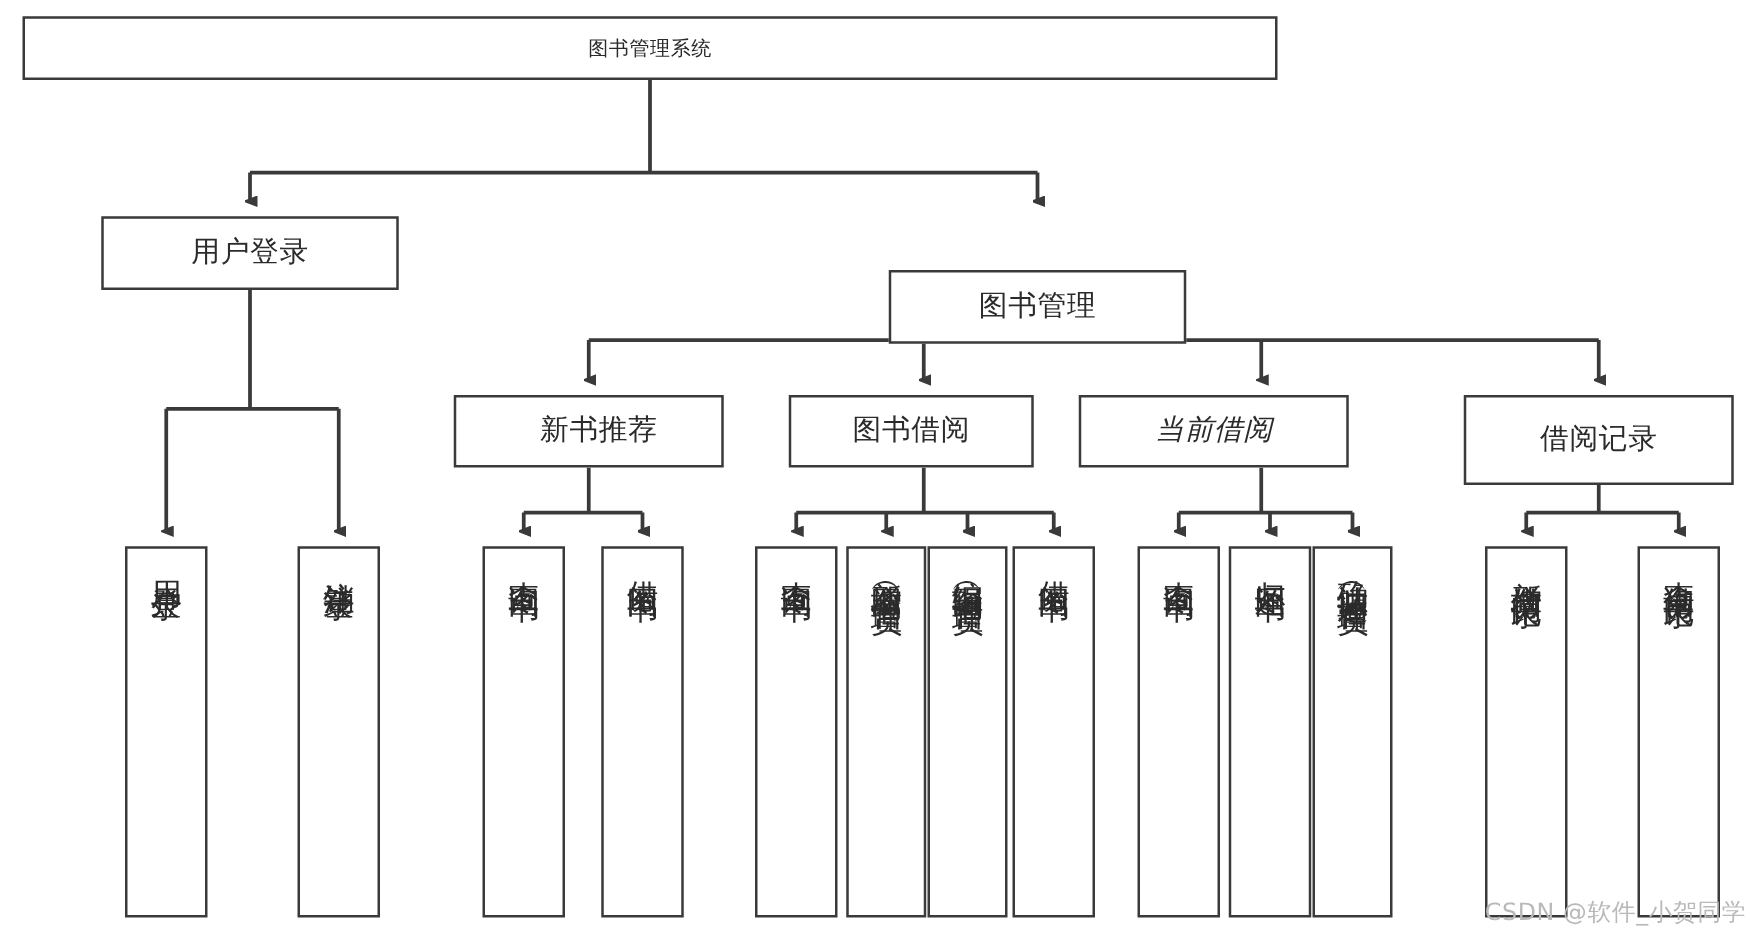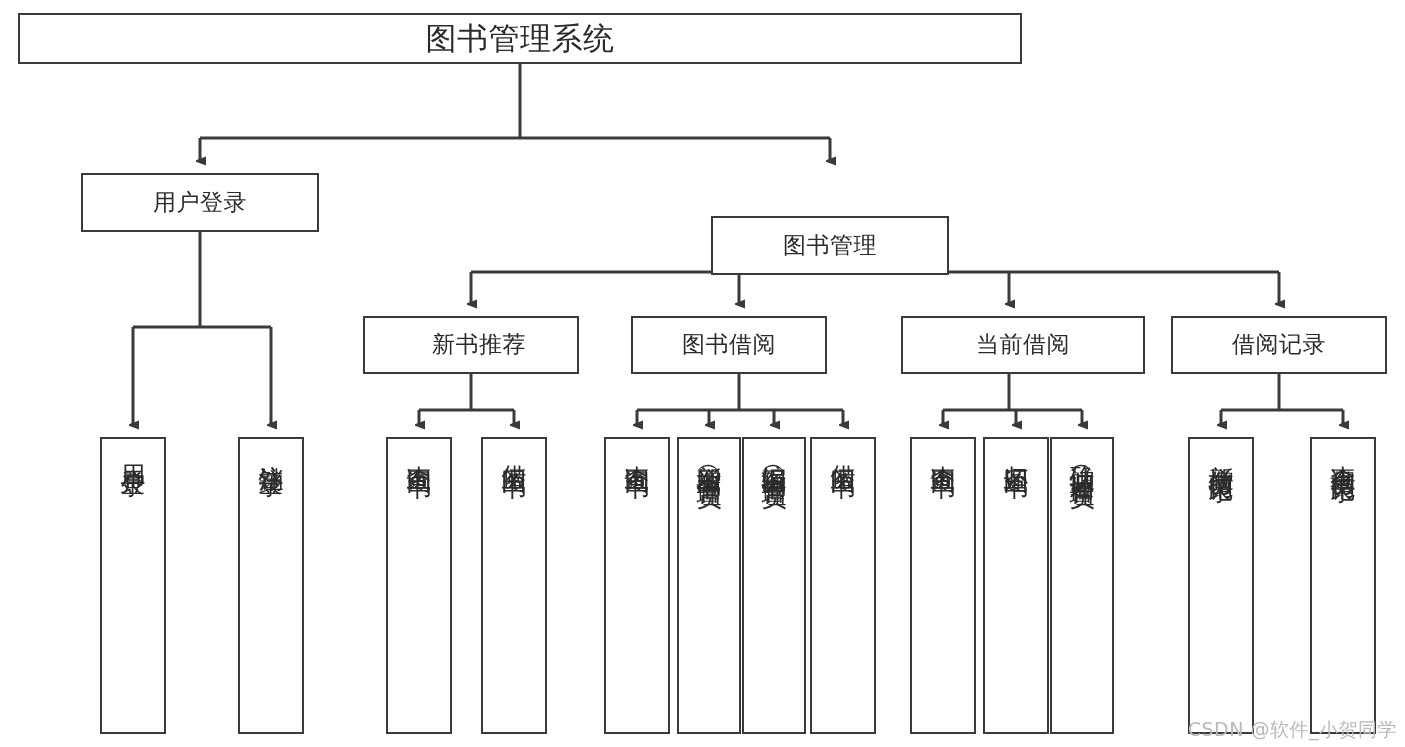--- a/index.html
+++ b/index.html
@@ -39,21 +39,21 @@
     display: block;
     text-align: center;
     line-height: 1.12;
   }
   
   .node.h .lbl {
     font-size: 23px;
     letter-spacing: 0.5px;
     white-space: nowrap;
   }
-  .node.root .lbl { font-size: 31px; }
+  .node.root .lbl { font-size: 16px; }
   
   .node.v {
     align-items: flex-start;
     justify-content: center;
     padding-top: 6px;
   }
   .node.v .lbl {
     writing-mode: vertical-rl;
     text-orientation: upright;
     font-size: 25px;
@@ -137,24 +137,24 @@
   <div class="node h" style="left:711px; top:173px; width:238px; height:59px;margin-top:43px;">
     <span class="lbl">图书管理</span>
   </div>
 
   <div class="node h" style="left:363px; top:316px; width:216px; height:58px;padding-left:16px;">
     <span class="lbl">新书推荐</span>
   </div>
   <div class="node h" style="left:631px; top:316px; width:196px; height:58px;">
     <span class="lbl">图书借阅</span>
   </div>
-  <div class="node h" style="left:901px; top:316px; width:244px; height:58px;">
+  <div class="node h" style="left:863px; top:316px; width:216px; height:58px;font-style:italic;">
     <span class="lbl">当前借阅</span>
   </div>
-  <div class="node h" style="left:1171px; top:316px; width:216px; height:58px;">
+  <div class="node h" style="left:1171px; top:316px; width:216px; height:72px;">
     <span class="lbl">借阅记录</span>
   </div>
 
   <div class="node v" style="left:100px; top:437px; width:66px; height:297px;">
     <span class="lbl">用户登录</span>
   </div>
   <div class="node v" style="left:238px; top:437px; width:66px; height:297px;">
     <span class="lbl">注销登录</span>
   </div>
 

